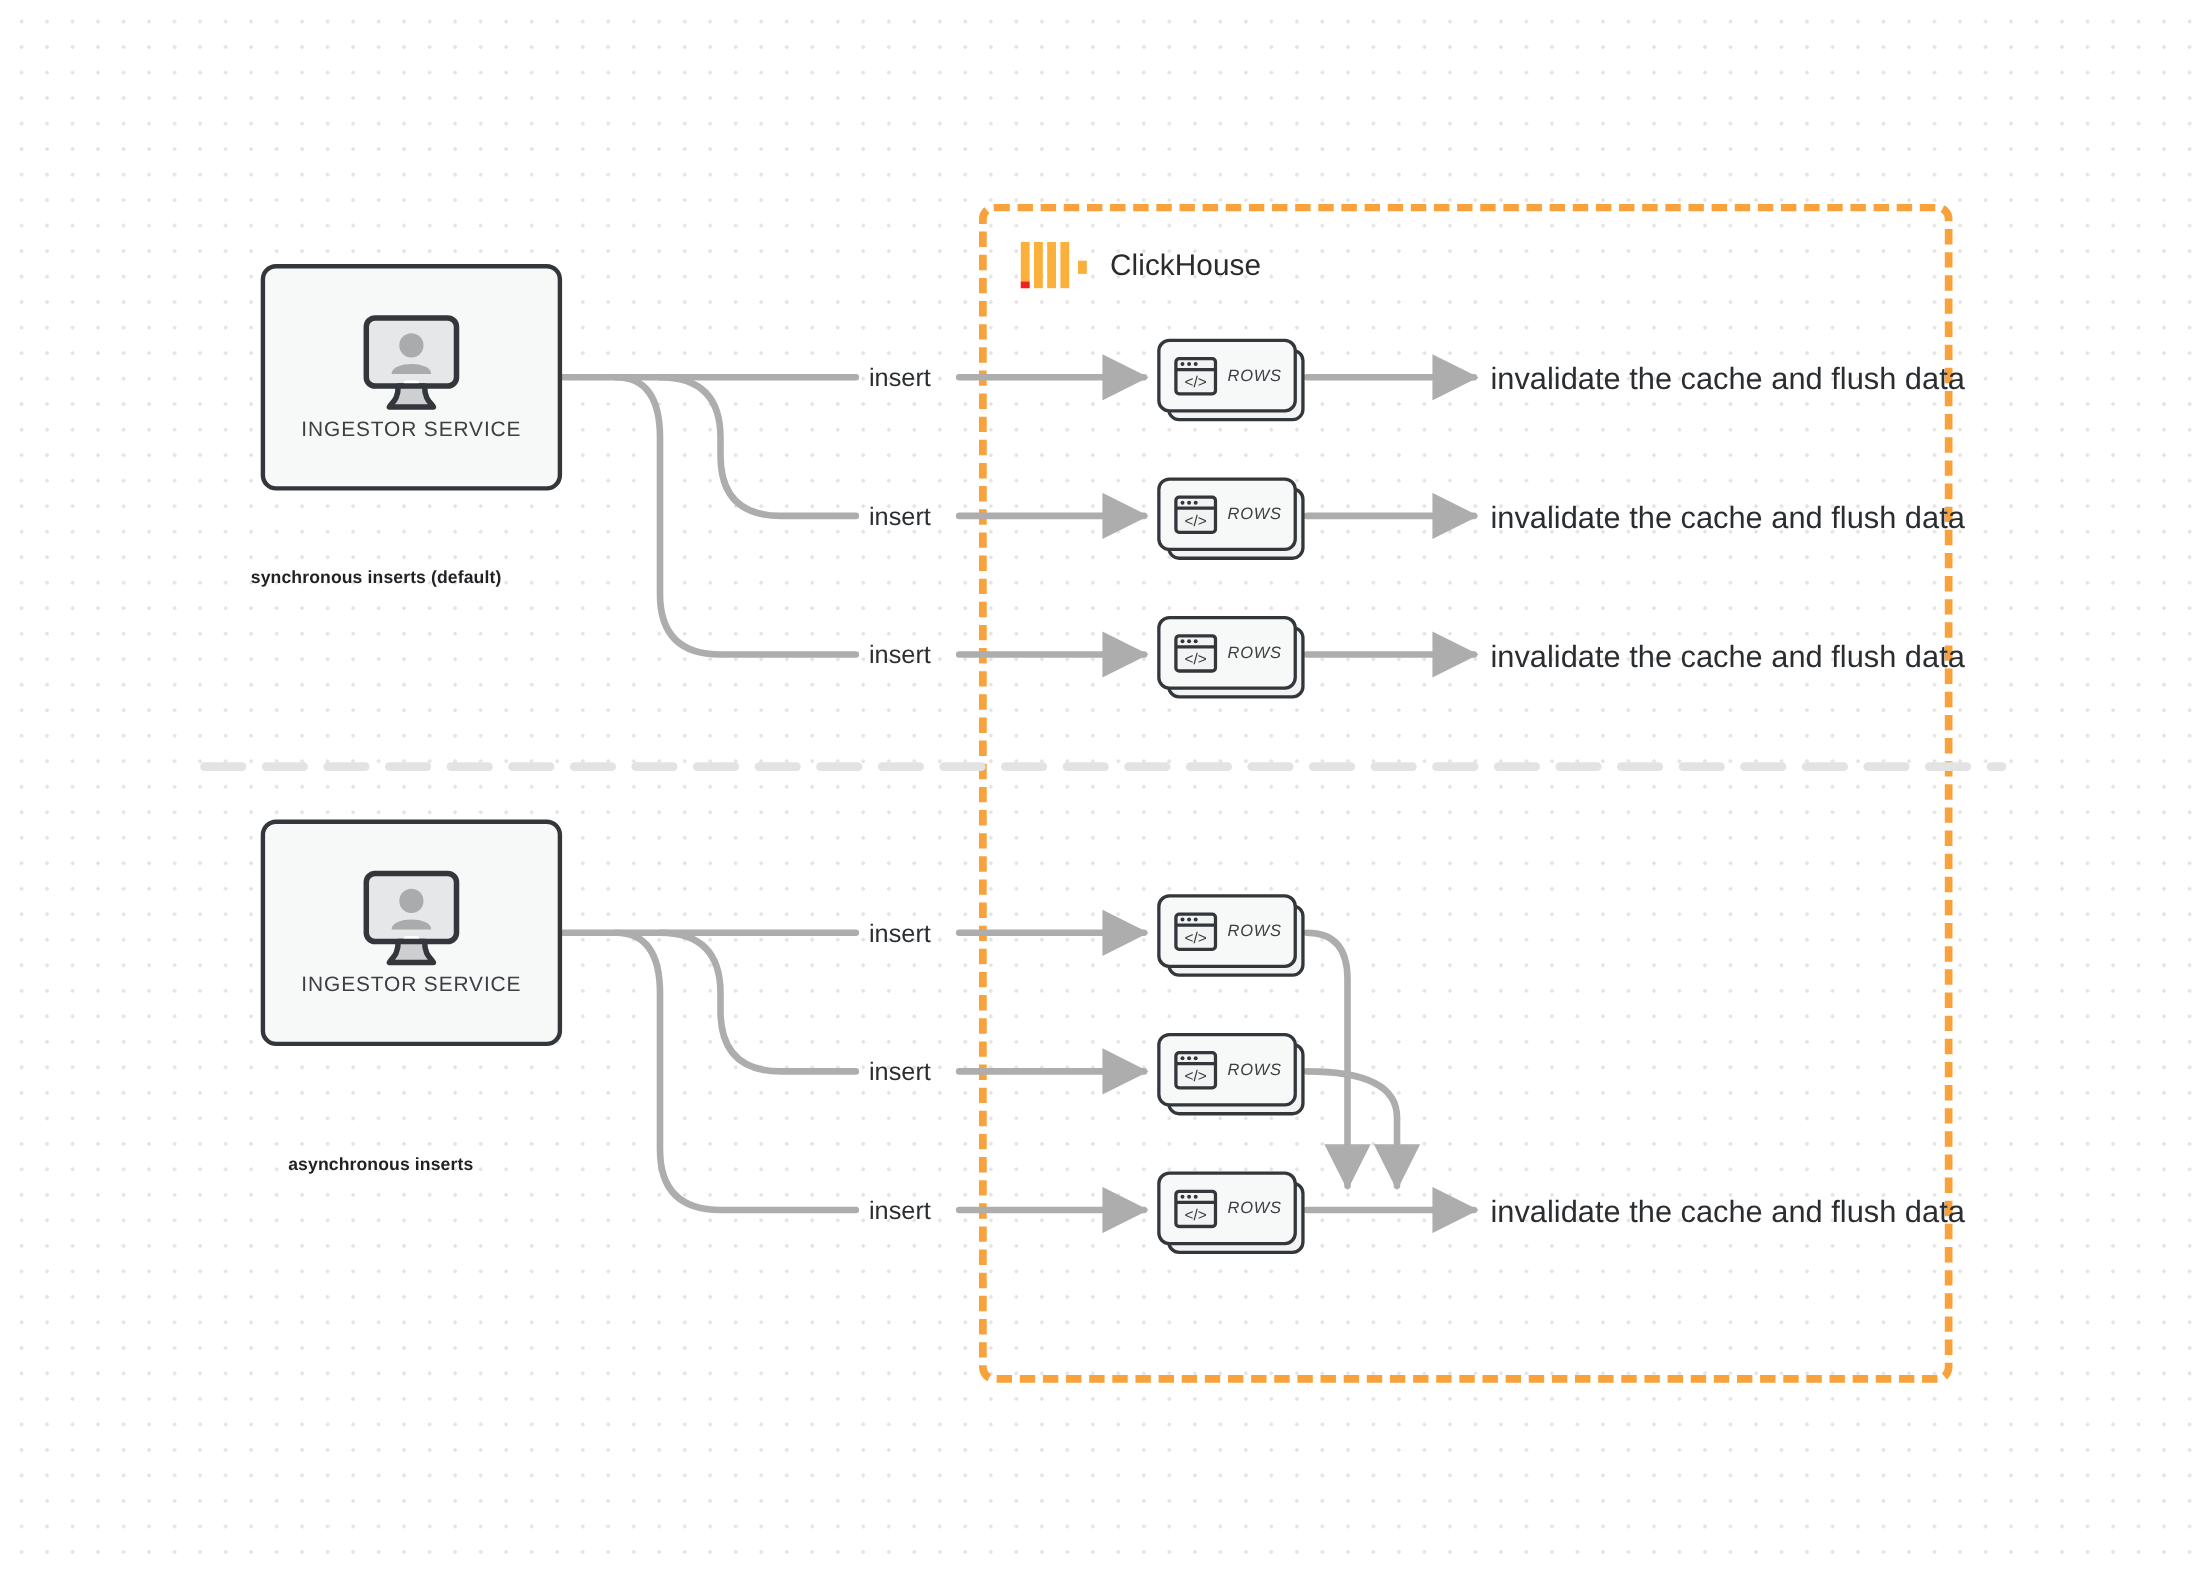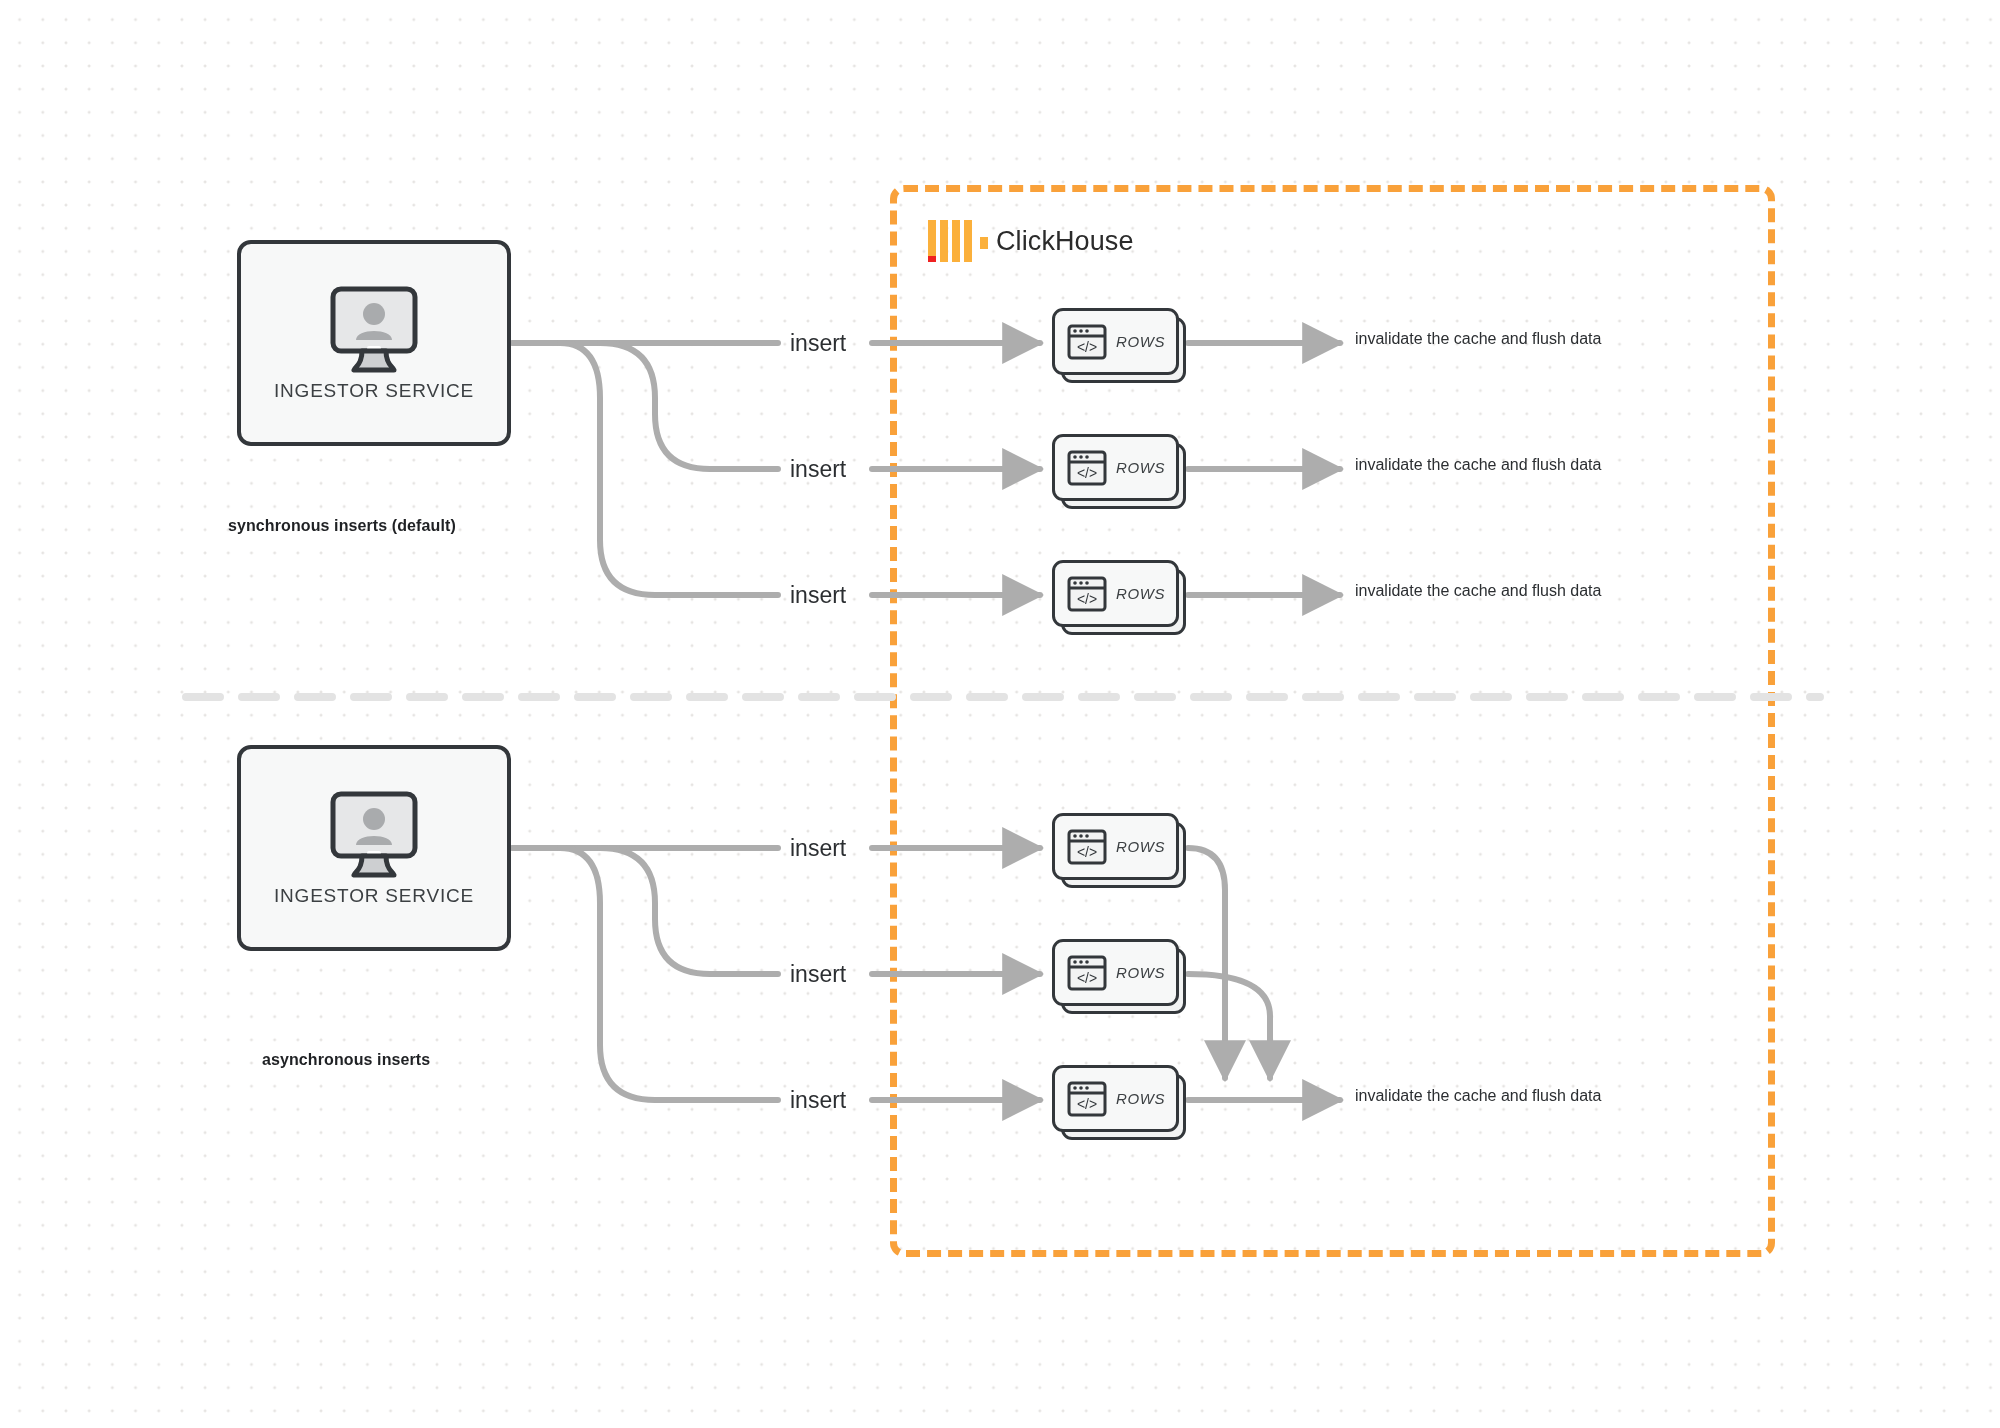--- a/index.html
+++ b/index.html
@@ -33,21 +33,21 @@
     position: absolute;
     border: 7px dashed #F9A13A;
     border-radius: 14px;
     background: transparent;
   }
 
   .ch-logo-row {
     position: absolute;
     display: flex;
     align-items: center;
-    gap: 22px;
+    gap: 35px;
   }
   .ch-mark {
     position: relative;
     width: 46px;
     height: 42px;
   }
   .ch-mark i {
     position: absolute;
     background: #FBB03B;
     border-radius: 0;
@@ -125,21 +125,21 @@
 
   
   .flow-label {
     position: absolute;
     font-size: 23px;
     color: #2f3236;
     white-space: nowrap;
     line-height: 1;
   }
   .flow-label.insert { font-size: 23px; color: #2b2e31; }
-  .flow-label.result { font-size: 16px; color: #2b2e31; }
+  .flow-label.result { font-size: 28px; color: #2b2e31; }
 
   .section-title {
     position: absolute;
     font-size: 16px;
     font-weight: bold;
     color: #1f2124;
     white-space: nowrap;
     letter-spacing: 0.1px;
   }
 </style>

